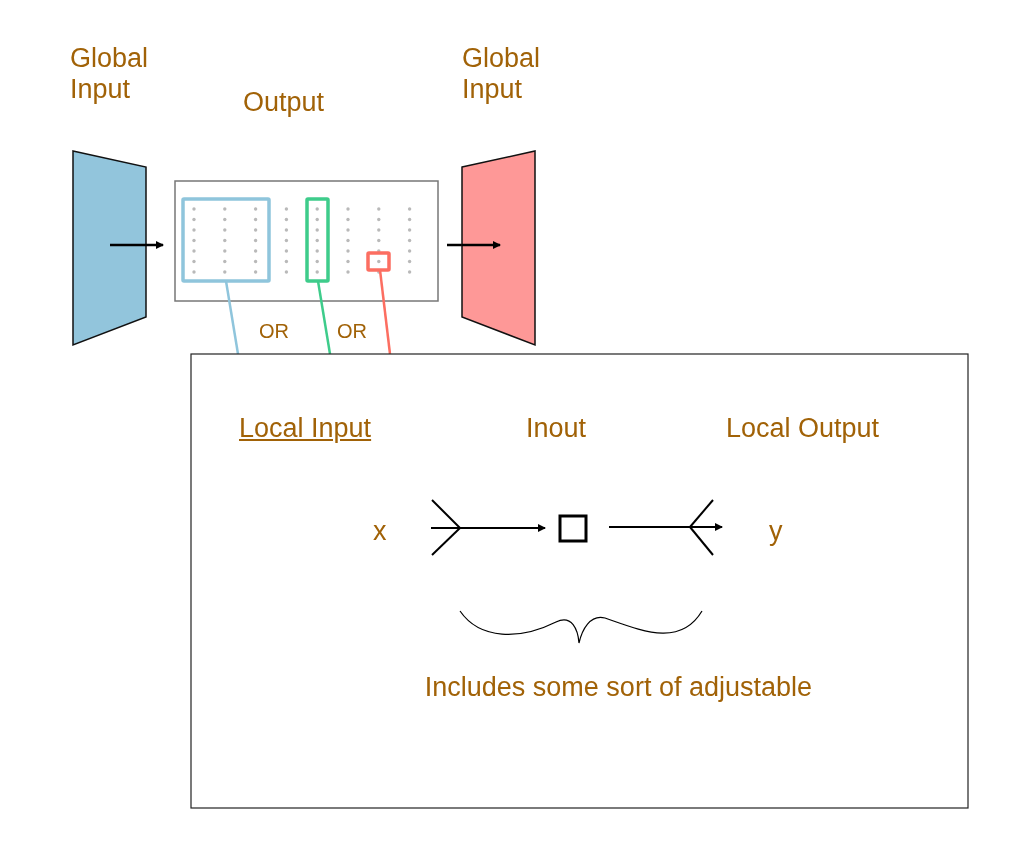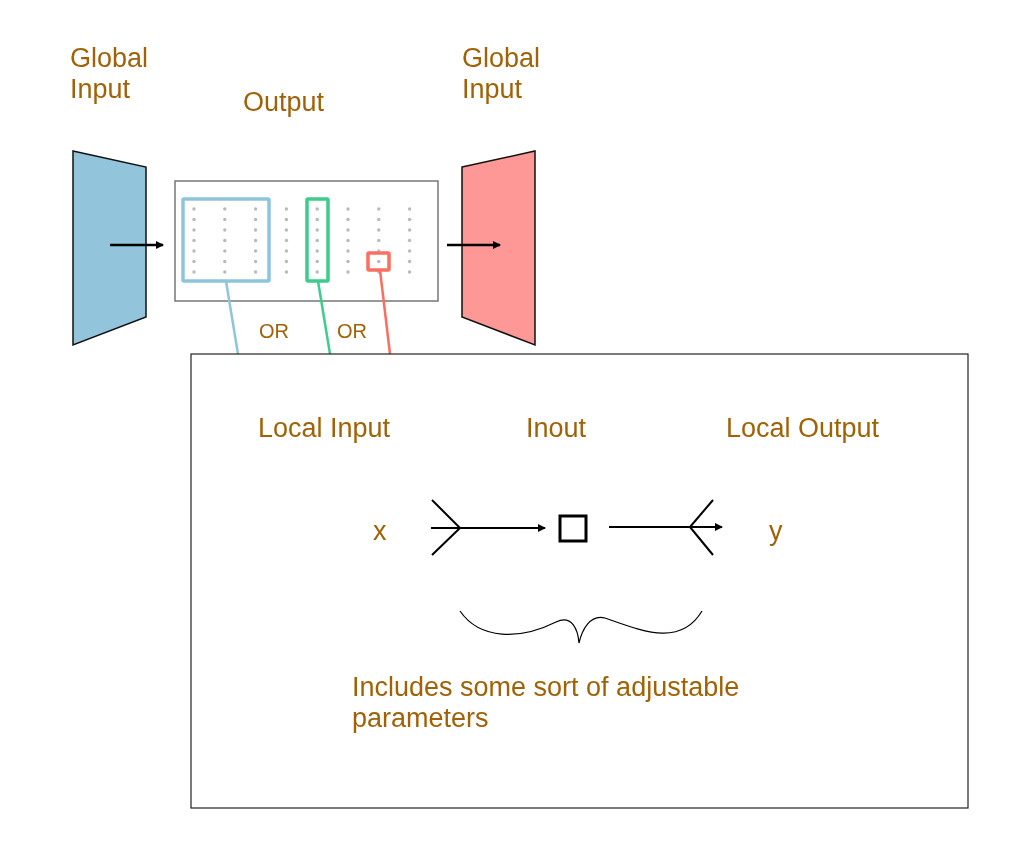--- a/index.html
+++ b/index.html
@@ -116,23 +116,22 @@
 </div>
 <div class="lbl" style="left:243px; top:87px;">Output</div>
 <div class="lbl" style="left:462px; top:43px;">
   <div>Global</div>
   <div>Input</div>
 </div>
 
 <div class="lbl small" style="left:259px; top:322px;">OR</div>
 <div class="lbl small" style="left:337px; top:322px;">OR</div>
 
-<div class="lbl" style="left:258px; top:413px;">Local Input</div>
+<div class="lbl" style="left:239px; top:413px;text-decoration:underline;">Local Input</div>
 <div class="lbl" style="left:526px; top:413px;text-align:center;">Inout</div>
 <div class="lbl" style="left:726px; top:413px;">Local Output</div>
 
 <div class="lbl" style="left:373px; top:516px;">x</div>
 <div class="lbl" style="left:769px; top:516px;">y</div>
 
-<div class="lbl" style="left:352px; top:672px; width:460px; text-align:left;">
+<div class="lbl" style="left:352px; top:672px; width:460px; text-align:right;">
   <div>Includes some sort of adjustable</div>
-  <div>parameters</div>
 </div>
 
 </body></html>

